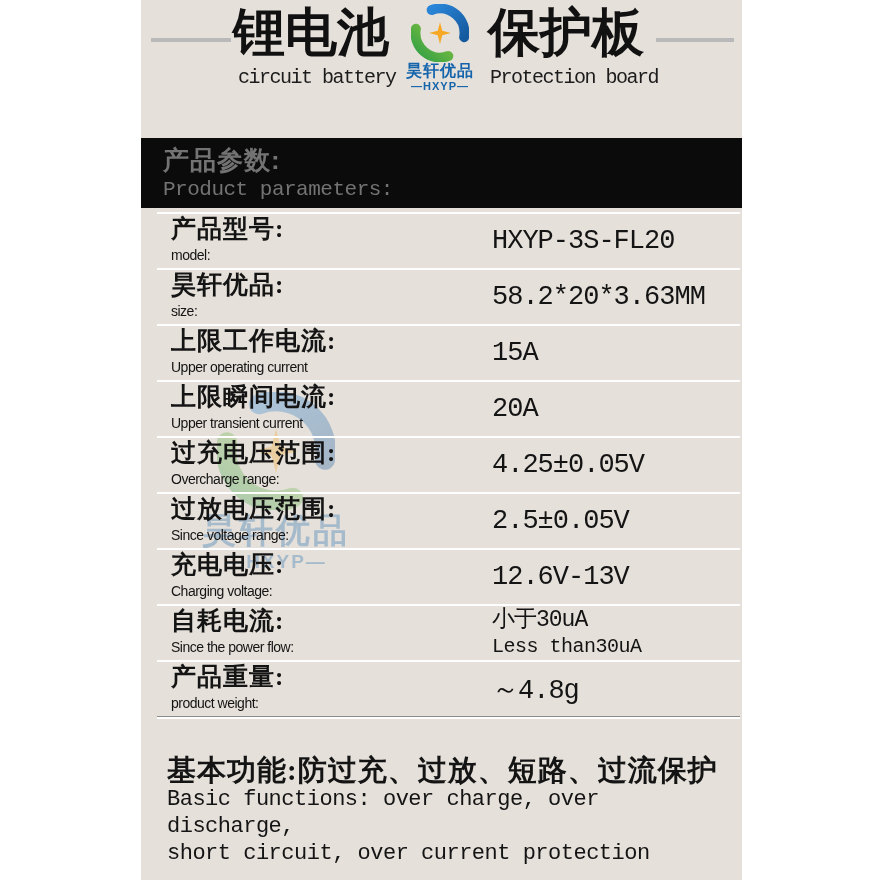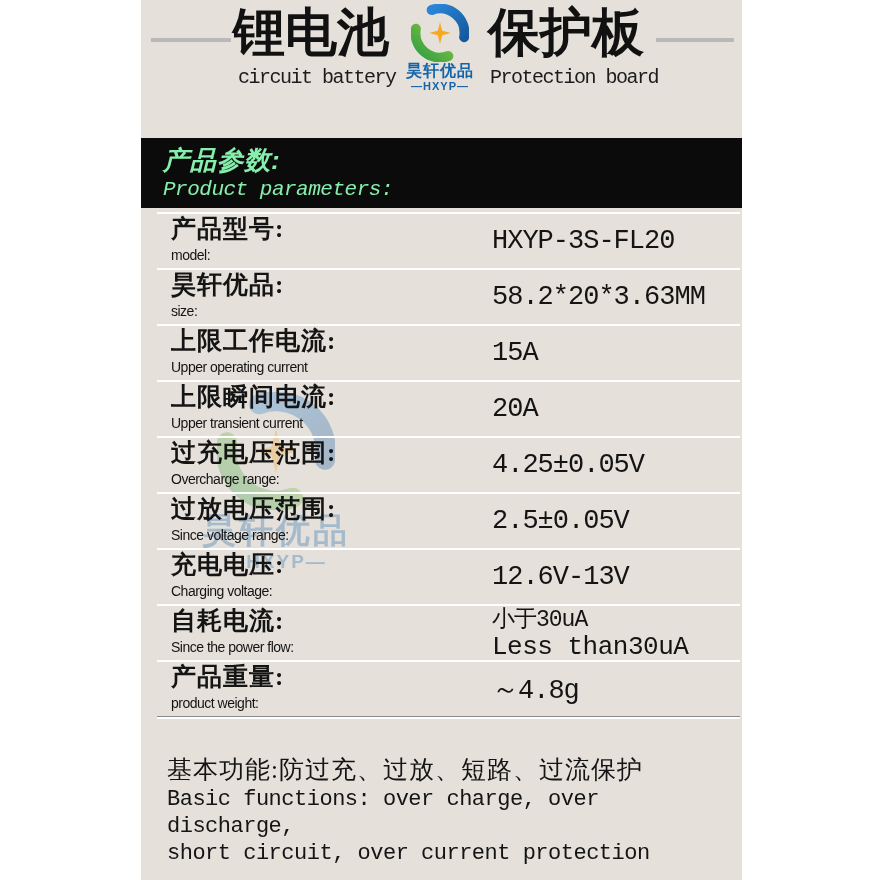--- a/index.html
+++ b/index.html
@@ -28,24 +28,24 @@
   .table{position:absolute;left:0;top:212px;width:100%;z-index:1;}
   .divider{height:2px;background:#9b9b9b;border-bottom:2px solid #ffffff;margin:0 2px 0 16px;}
   .divider.strong{height:3px;background:#8a8a8a;}
   .trow{height:54px;display:flex;align-items:center;}
   .tlabel{width:351px;padding-left:30px;display:flex;flex-direction:column;justify-content:center;}
   .label-cn{font-family:"Liberation Serif",serif;font-weight:bold;font-size:25px;line-height:29px;letter-spacing:1px;white-space:nowrap;}
   .label-en{font-family:Liberation Sans, sans-serif;font-size:14px;line-height:25px;letter-spacing:-0.5px;white-space:nowrap;}
   .tvalue{flex:1;display:flex;flex-direction:column;justify-content:center;}
   .value-main{font-family:"Liberation Mono","DejaVu Sans Mono",monospace;font-size:27px;letter-spacing:-1px;white-space:nowrap;}
   .tvalue.two-line .value-main{font-size:23px;line-height:27px;}
-  .value-sub{font-family:"Liberation Mono","DejaVu Sans Mono",monospace;font-size:26px;line-height:26px;letter-spacing:-0.5px;white-space:nowrap;}
+  .value-sub{font-family:"Liberation Mono","DejaVu Sans Mono",monospace;font-size:20px;line-height:26px;letter-spacing:-0.5px;white-space:nowrap;}
   
   .footer{position:absolute;left:0;top:742px;width:100%;padding:12px 10px 0 26px;z-index:1;}
-  .footer-cn{font-family:"Liberation Serif",serif;font-weight:normal;font-size:25px;line-height:32px;letter-spacing:1px;white-space:nowrap;}
+  .footer-cn{font-family:"Liberation Serif",serif;font-weight:bold;font-size:29px;line-height:32px;letter-spacing:1px;white-space:nowrap;}
   .footer-en{font-family:"Liberation Mono","DejaVu Sans Mono",monospace;font-size:22px;line-height:27px;letter-spacing:-0.5px;}
   
   .watermark{position:absolute;left:25px;top:392px;width:220px;opacity:0.3;text-align:center;z-index:0;pointer-events:none;}
   .watermark svg{width:118px;height:118px;display:block;margin:0 auto;}
   .wm-brand{font-family:"Liberation Sans",sans-serif;font-weight:bold;font-size:34px;line-height:40px;color:#1464ac;letter-spacing:3px;white-space:nowrap;}
   .wm-sub{font-family:"Liberation Sans",sans-serif;font-weight:bold;font-size:19px;line-height:24px;color:#1464ac;letter-spacing:2px;white-space:nowrap;}
 </style>
 </head>
 <body>
 
@@ -92,21 +92,21 @@
         <path d="M32 20 L34.5 29.5 L44 32 L34.5 34.5 L32 44 L29.5 34.5 L20 32 L29.5 29.5 Z" fill="#f7a823"></path>
       </svg>
       <div class="logo-brand">昊轩优品</div>
       <div class="logo-sub">—HXYP—</div>
     </div>
     <div class="title-cn right">保护板</div>
     <div class="sub-en right">Protection board</div>
     <div class="rule rule-right"></div>
   </div>
 
-  <div class="banner" style="background: rgb(11, 11, 11); color: #86efac; font-style: italic;">
+  <div class="banner" style="background: rgb(11, 11, 11); color: #737373;">
     <div class="banner-cn">产品参数:</div>
     <div class="banner-en">Product parameters:</div>
   </div>
 
   <div class="table" id="spec-table">
       <div class="divider"></div>
       <div class="trow">
         <div class="tlabel">
           <div class="label-cn">产品型号:</div>
           <div class="label-en">model:</div>

